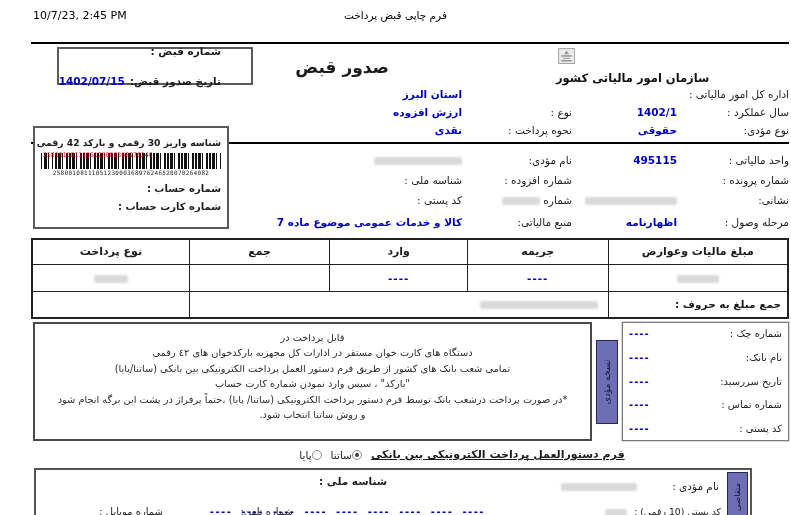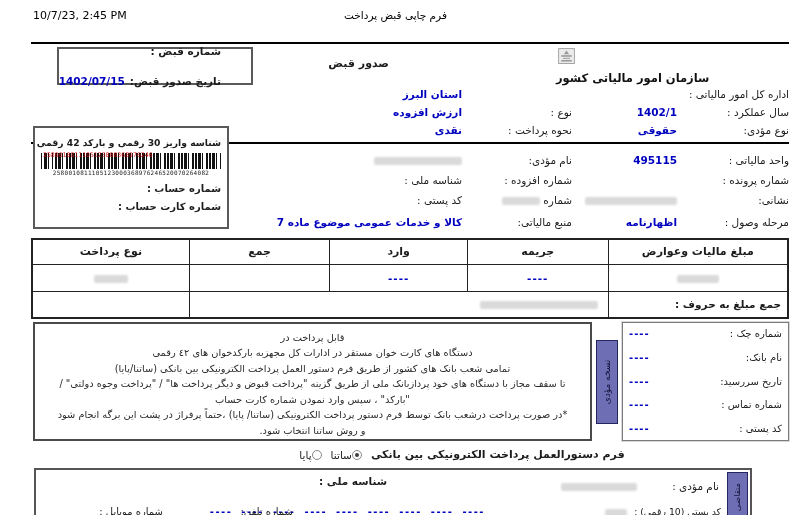--- a/index.html
+++ b/index.html
@@ -11,21 +11,21 @@
   }
   .ph-date { position:absolute; top:9px; left:33px; font-size:11px; color:#000; direction:ltr; }
   .ph-title { position:absolute; top:9px; left:0; right:0; text-align:center; font-size:10.5px; color:#000; direction:rtl; }
 
   .doc { position:absolute; top:42px; left:31px; right:2px; height:474px; direction:rtl; border-top:2px solid #000; }
 
   
   .hdr { position:relative; height:100px; border-bottom:2px solid #000; }
   .org { position:absolute; top:2px; right:68px; width:165px; text-align:left; }
   .org-name { font-weight:bold; font-size:11.5px; color:#111; margin-top:1px; }
-  .form-title { position:absolute; top:13px; right:400px; font-weight:bold; font-size:11px; }
+  .form-title { position:absolute; top:13px; right:400px; font-weight:bold; font-size:17px; }
 
   .frow { position:absolute; right:0; left:215px; display:grid;
           grid-template-columns:112px 105px 110px 1fr; align-items:center;
           height:16px; font-size:10.5px; }
   .lbl { color:#1c1c1c; white-space:nowrap; }
   .val { color:#0000bf; font-weight:bold; white-space:nowrap; }
   .hr1 { top:42px; } .hr2 { top:60px; } .hr3 { top:78px; }
 
   
   .receipt-box { position:absolute; top:3px; left:2px; width:196px; height:38px; z-index:3;
@@ -77,21 +77,21 @@
   .mid-band-wrap { width:30px; display:flex; align-items:center; justify-content:center; }
   .vband { background:#6e6eb4; border:1px solid #26265e; display:flex; align-items:center; justify-content:center; }
   .vband span { transform:rotate(-90deg); white-space:nowrap; font-size:9px; color:#14143c; }
   .vband.mid-band { width:22px; height:84px; }
   .instr { flex:1; border:2px solid #4a4a4a; margin-left:2px; padding:6px 10px 0 10px;
            text-align:center; font-size:9.8px; line-height:1.58; color:#2a2a2a; }
 
   
   .bottom-title { margin-top:6px; height:15px; display:flex; justify-content:center;
                   align-items:center; gap:9px; transform:translateX(52px); }
-  .bt-text { font-weight:bold; font-size:11px; }
+  .bt-text { font-weight:bold; font-size:11px;text-decoration:underline; }
   .radio { width:10px; height:10px; border:1px solid #8a8a8a; border-radius:50%;
            display:inline-block; background:#fdfdfd; position:relative; flex:0 0 auto; }
   .radio.sel::after { content:""; position:absolute; inset:2px; border-radius:50%; background:#3d3d3d; }
   .radio-group { display:flex; align-items:center; gap:0; font-size:10.5px;text-align:right; }
 
   .bottom-box { margin-top:6px; margin-right:37px; margin-left:3px; height:58px;
                 border:2px solid #555; display:flex; }
   .vband.applicant-band { width:21px; margin:2px; }
   .vband.applicant-band span { font-size:8.5px; }
   .bb-content { flex:1; position:relative; font-size:10.5px; }
@@ -249,21 +249,20 @@
     <div class="mid-band-wrap">
       <div class="vband mid-band">
         <span>نسخه مؤدی</span>
       </div>
     </div>
 
     <div class="instr">
       <div>قابل پرداخت در</div>
       <div>دستگاه های کارت خوان مستقر در ادارات کل مجهزبه بارکدخوان های ٤٢ رقمی</div>
       <div>تمامی شعب بانک های کشور از طریق فرم دستور العمل پرداخت الکترونیکی بین بانکی (ساتنا/پایا)</div>
-      <div>تا سقف مجاز با دستگاه های خود پردازبانک ملی از طریق گزینه "پرداخت قبوض و دیگر پرداخت ها" / "پرداخت وجوه دولتی" /</div>
       <div>"بارکد" ، سپس وارد نمودن شماره کارت حساب</div>
       <div>*در صورت پرداخت درشعب بانک توسط فرم دستور پرداخت الکترونیکی (ساتنا/ پایا) ،حتماً پرفراژ در پشت این برگه انجام شود</div>
       <div>و روش ساتنا انتخاب شود.</div>
     </div>
   </div>
 
   <div class="bottom-title">
     <span class="bt-text">فرم دستورالعمل پرداخت الکترونیکی بین بانکی</span>
     <span class="radio-group">
       <span class="radio sel"></span>

